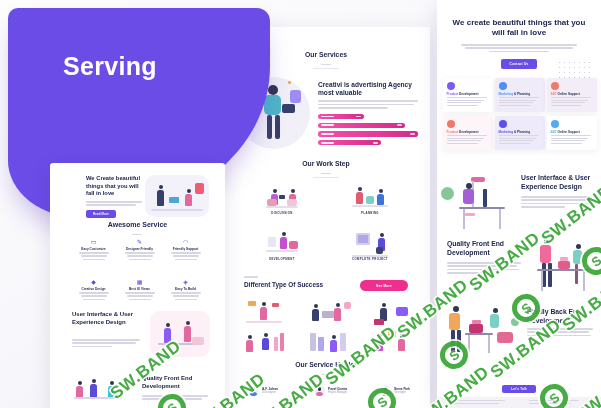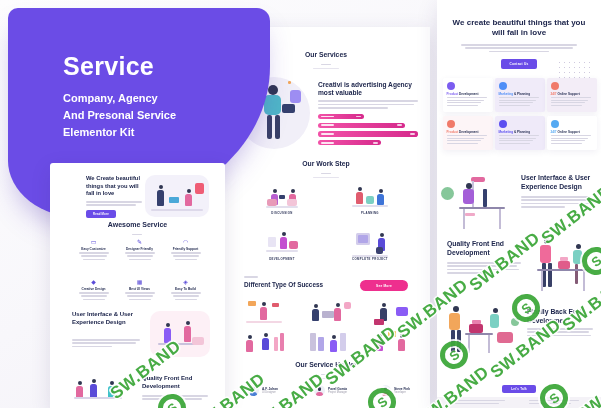--- a/index.html
+++ b/index.html
@@ -207,24 +207,21 @@
           <div class="avatar" style="--sc: #e05c8a;"></div>
           <div style="margin-left: 3px;">
             <div class="mname">Steve Fink</div>
             <div class="mrole">Developer</div>
           </div>
         </div>
       </div>
   </section>
 
   <div class="purple-blob">
-    <div class="promo-title">Service</div>
-    <div class="promo-sub">Company, Agency
-And Presonal Service
-Elementor Kit</div>
+    <div class="promo-title">Serving</div>
   </div>
 
   <section class="card left-card">
     <div class="abs h" style="left:36px;top:12px;width:60px;font-size:5.8px;line-height:1.3;">We Create beautiful things that you will fall in love</div>
     <div class="abs" style="left:36px;top:38px;width:58px;">
       <div class="tl" style="width:56px;"></div>
       <div class="tl" style="width:50px;"></div>
     </div>
     <div class="btn abs" style="left:36px;top:47px;width:30px;height:7.5px;font-size:2.8px;">Read More</div>
     <div class="illus blob" style="left:95px;top:12px;width:64px;height:42px;">

